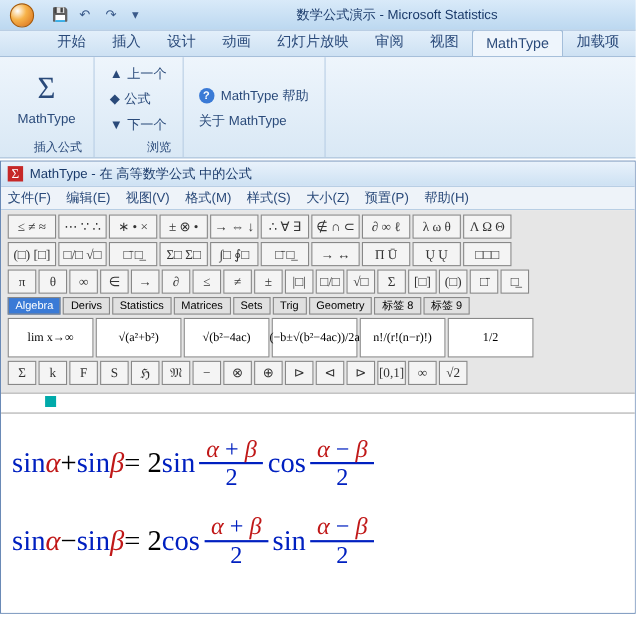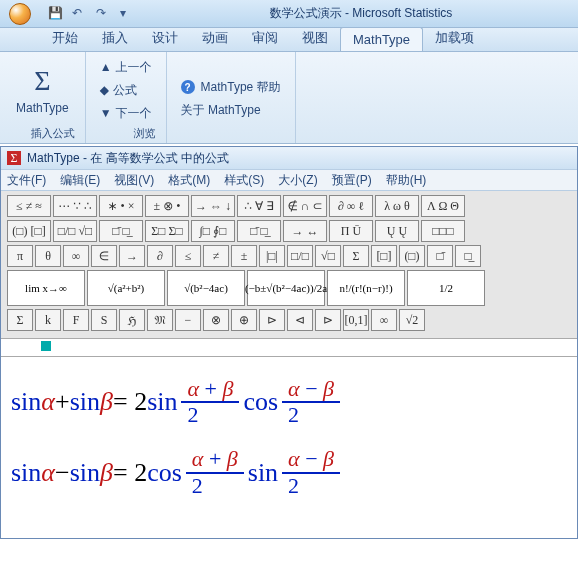--- a/index.html
+++ b/index.html
@@ -44,21 +44,21 @@
   .tpl-cell { height: 36px; border: 1px solid #888; background: #fff; display: flex; align-items: center; justify-content: center; font-family: "Times New Roman", serif; font-size: 11px; }
   
   .mt-ruler { height: 18px; background: #fff; border-bottom: 1px solid #aaa; position: relative; }
   .ruler-mark { position: absolute; top: 2px; width: 10px; height: 10px; background: #0aa; }
   
   .mt-canvas { background: #fff; padding: 20px 10px; font-family: "Times New Roman", serif; }
   .eq { font-size: 26px; margin-bottom: 20px; display: flex; align-items: center; flex-wrap: nowrap; }
   .blue { color: #0020c0; }
   .red { color: #c01818; font-style: italic; }
   .blk { color: #000; }
-  .frac { display: inline-flex; flex-direction: column; align-items: flex-start; margin: 0 4px; vertical-align: middle; }
+  .frac { display: inline-flex; flex-direction: column; align-items: center; margin: 0 4px; vertical-align: middle; }
   .frac-num { border-bottom: 2px solid; padding: 0 6px; font-size: 22px; line-height: 1.1; }
   .frac-den { padding: 0 6px; font-size: 22px; line-height: 1.1; }
   .frac.blue .frac-num { border-color: #0020c0; }
 </style>
 </head>
 <body>
 
 <div class="titlebar">
   <div class="office-btn">
       <div class="office-orb"></div>
@@ -70,20 +70,21 @@
     <span class="qat-icon">▾</span>
   </div>
   <div class="title-text">数学公式演示 - Microsoft Statistics</div>
 </div>
 
 <div class="ribbon-tabs">
   <div class="ribbon-tab">开始</div>
   <div class="ribbon-tab">插入</div>
   <div class="ribbon-tab">设计</div>
   <div class="ribbon-tab">动画</div>
+  <div class="ribbon-tab">幻灯片放映</div>
   <div class="ribbon-tab">审阅</div>
   <div class="ribbon-tab">视图</div>
   <div class="ribbon-tab active">MathType</div>
   <div class="ribbon-tab">加载项</div>
 </div>
 
 <div class="ribbon">
   <div class="ribbon-group">
     <div class="ribbon-group-body">
       <div class="big-btn">
@@ -179,20 +180,31 @@
         <div class="tb-cell w2">±</div>
         <div class="tb-cell w2">|□|</div>
         <div class="tb-cell w2">□/□</div>
         <div class="tb-cell w2">√□</div>
         <div class="tb-cell w2">Σ</div>
         <div class="tb-cell w2">[□]</div>
         <div class="tb-cell w2">(□)</div>
         <div class="tb-cell w2">□̄</div>
         <div class="tb-cell w2">□̲</div>
       </div>
+    <div class="tb-row" id="tr">
+        <div class="tb-tab active">Algebra</div>
+        <div class="tb-tab">Derivs</div>
+        <div class="tb-tab">Statistics</div>
+        <div class="tb-tab">Matrices</div>
+        <div class="tb-tab">Sets</div>
+        <div class="tb-tab">Trig</div>
+        <div class="tb-tab">Geometry</div>
+        <div class="tb-tab">标签 8</div>
+        <div class="tb-tab">标签 9</div>
+      </div>
     <div class="tpl-row" id="tpl">
         <div class="tpl-cell" style="width: 78px;">lim x→∞</div>
         <div class="tpl-cell" style="width: 78px;">√(a²+b²)</div>
         <div class="tpl-cell" style="width: 78px;">√(b²−4ac)</div>
         <div class="tpl-cell" style="width: 78px;">(−b±√(b²−4ac))/2a</div>
         <div class="tpl-cell" style="width: 78px;">n!/(r!(n−r)!)</div>
         <div class="tpl-cell" style="width: 78px;">1/2</div>
       </div>
     <div class="tb-row" id="r5">
         <div class="tb-cell w2">Σ</div>

